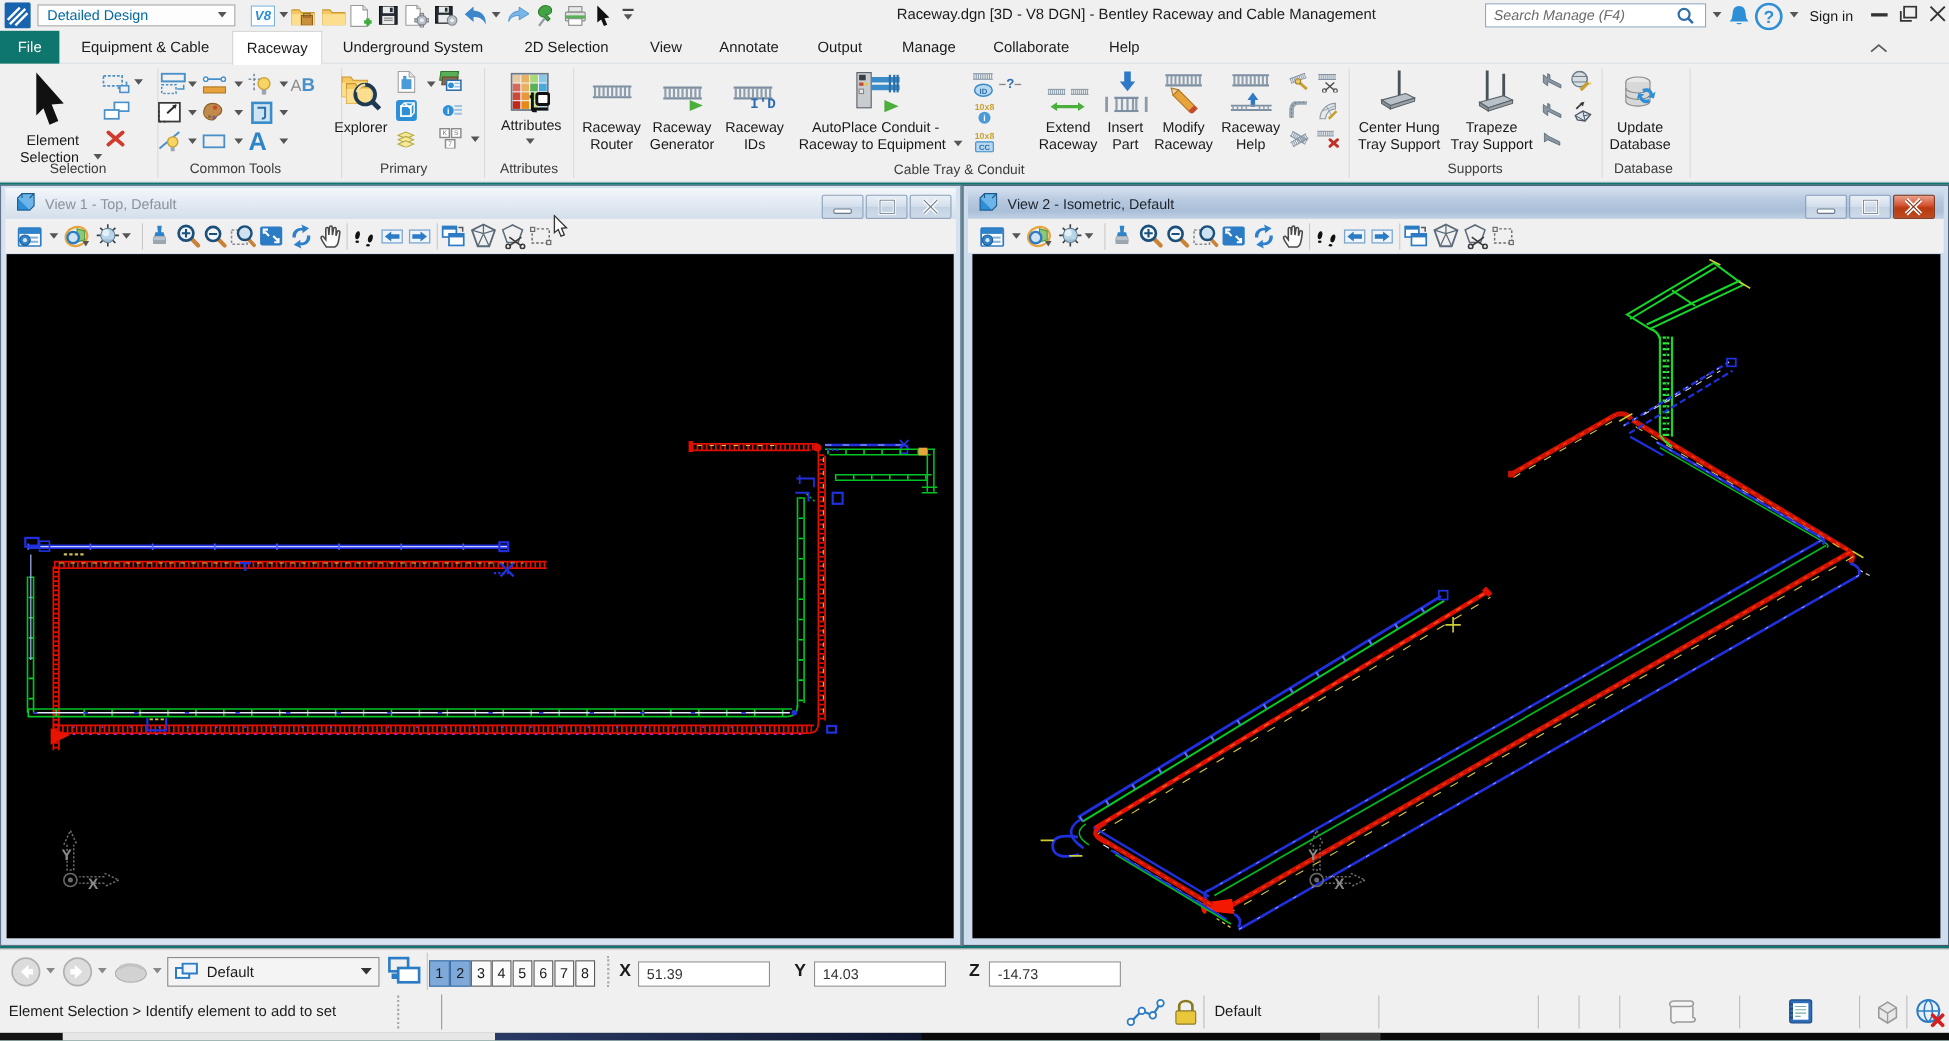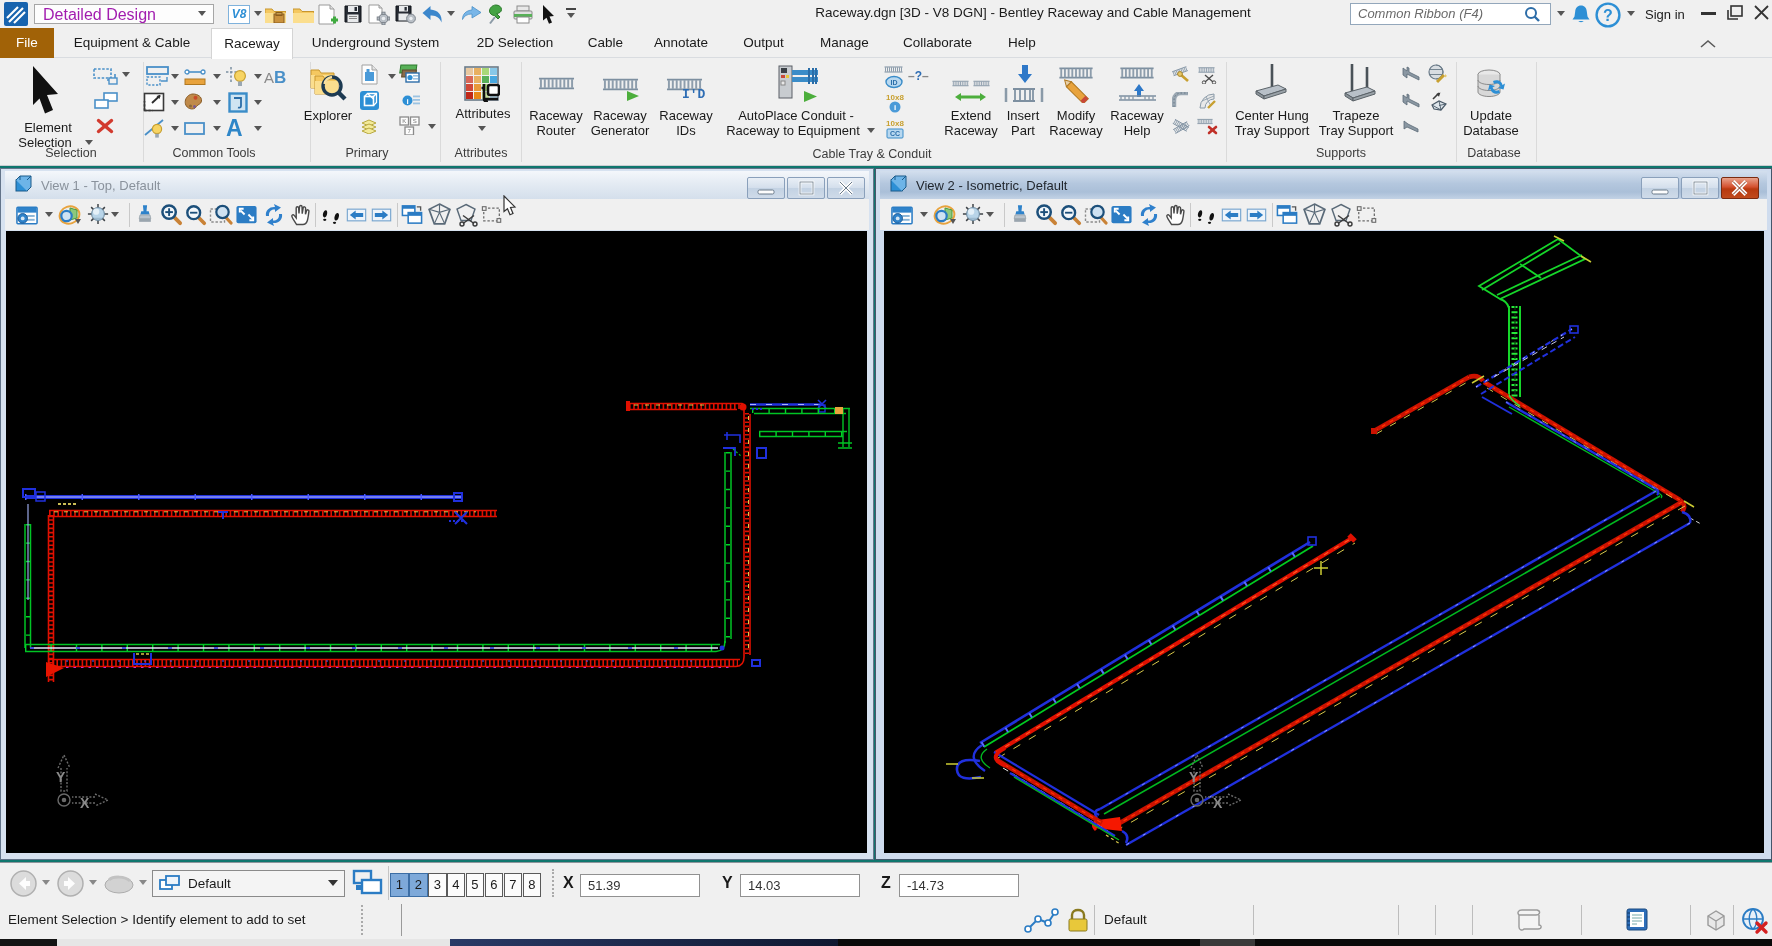--- a/index.html
+++ b/index.html
@@ -4,25 +4,25 @@
 *{margin:0;padding:0;box-sizing:border-box}
 html,body{width:1772px;height:946px;overflow:hidden}
 body{font-family:"Liberation Sans",sans-serif;background:#f0f0f0;position:relative;font-size:13px;color:#1a1a1a}
 #root{position:absolute;left:0;top:0;width:1772px;height:946px;background:#f0f0f0;overflow:hidden}
 .abs{position:absolute}
 .caret{position:absolute;width:0;height:0;border-left:4px solid transparent;border-right:4px solid transparent;border-top:5px solid #555}
 .vsep{position:absolute;width:1px;background:#dadada}
 
 #titlebar{position:absolute;left:0;top:0;width:1772px;height:28px;background:#f0f0f0}
 #apptitle{position:absolute;left:763px;top:5px;width:540px;text-align:center;font-size:13.5px;color:#1b1b1b}
-.qcombo{position:absolute;background:#fdfdfd;border:1px solid #a6a6a6;font-size:16px;color:#a21caf}
+.qcombo{position:absolute;background:#fdfdfd;border:1px solid #a6a6a6;font-size:13px;color:#0369a1}
 
 #tabs{position:absolute;left:0;top:28px;width:1772px;height:30px;background:#f0f0f0;border-bottom:1px solid #d9dce0}
 .tab{position:absolute;top:0;height:30px;line-height:29px;font-size:13.5px;color:#1a1a1a;text-align:center}
-#tab-file{left:0;width:54px;background:#a16207;color:#fff}
+#tab-file{left:0;width:54px;background:#0f766e;color:#fff}
 #tab-raceway{left:211px;width:82px;background:#ffffff;border:1px solid #d4d4d4;border-bottom:none;height:31px;z-index:3}
 
 #ribbon{position:absolute;left:0;top:58px;width:1772px;height:108px;background:#f0f0f0;border-bottom:1px solid #c9cdd2}
 .glabel{position:absolute;top:88px;width:200px;text-align:center;font-size:12.5px;color:#3c3c3c}
 .rlbl{position:absolute;font-size:13px;color:#1a1a1a;text-align:center;white-space:nowrap}
 
 #mdi{position:absolute;left:0;top:166px;width:1772px;height:696px;background:#0f766e}
 .vwin{position:absolute;top:0;height:691px}
 .vtitle{position:absolute;left:1px;top:1px;right:1px;height:29px}
 .vtitle.inactive{background:linear-gradient(180deg,#f4f7fb 0%,#e4ebf3 45%,#d4dfeb 100%)}
@@ -252,21 +252,21 @@
         <rect x="1" y="9" width="18" height="3" fill="#58b058"></rect>
         <rect x="4" y="12" width="12" height="6" fill="#fff" stroke="#8a8a8a"></rect>
       </svg>
  <svg class="abs" style="left:541px;top:4px" width="16" height="21">
         <path d="M2 1 L13 12 L8.5 12.5 L11 18.5 L8 19.7 L5.5 13.7 L2 16.5 Z" fill="#111"></path>
       </svg>
  <div class="abs" style="left:566px;top:8px;width:10px;height:2px;background:#444"></div>
  <div class="caret" style="left:567px;top:13px"></div>
  <div id="apptitle">Raceway.dgn [3D - V8 DGN] - Bentley Raceway and Cable Management</div>
  <div class="abs" style="left:1350px;top:3px;width:201px;height:22px;background:#fff;border:1px solid #93a7bb"></div>
- <div class="abs" style="left:1358px;top:6px;font-size:13px;font-style:italic;color:#6a6a6a">Common Ribbon (F4)</div>
+ <div class="abs" style="left:1358px;top:6px;font-size:13px;font-style:italic;color:#6a6a6a">Search Manage (F4)</div>
  <svg class="abs" style="left:1524px;top:6px" width="17" height="17">
         <circle cx="7" cy="7" r="5" fill="none" stroke="#2d6da8" stroke-width="2"></circle>
         <line x1="10.5" y1="10.5" x2="15" y2="15" stroke="#2d6da8" stroke-width="2.4"></line>
       </svg>
  <div class="caret" style="left:1557px;top:11px"></div>
  <svg class="abs" style="left:1570px;top:4px" width="22" height="21">
         <path d="M11 1.5 C14.5 1.5 16.5 4 16.8 7.5 L17.5 12.5 L19.5 15.5 L2.5 15.5 L4.5 12.5 L5.2 7.5 C5.5 4 7.5 1.5 11 1.5 Z" fill="#2d8fd5"></path>
         <path d="M8.5 17 C8.8 18.5 13.2 18.5 13.5 17 Z" fill="#2d8fd5"></path>
       </svg>
  <svg class="abs" style="left:1595px;top:2px" width="26" height="26">
@@ -288,21 +288,21 @@
           <line x1="15" y1="2" x2="2" y2="15"></line>
         </g>
       </svg>
 </div>
 <div id="tabs">
  <div class="tab" id="tab-file">File</div>
  <div class="tab" style="left:62px;width:140px">Equipment &amp; Cable</div>
  <div class="tab" id="tab-raceway">Raceway</div>
  <div class="tab" style="left:303px;width:145px">Underground System</div>
  <div class="tab" style="left:465px;width:100px">2D Selection</div>
- <div class="tab" style="left:578px;width:55px">Cable</div>
+ <div class="tab" style="left:578px;width:55px">View</div>
  <div class="tab" style="left:646px;width:70px">Annotate</div>
  <div class="tab" style="left:731px;width:65px">Output</div>
  <div class="tab" style="left:812px;width:65px">Manage</div>
  <div class="tab" style="left:895px;width:85px">Collaborate</div>
  <div class="tab" style="left:993px;width:58px">Help</div>
  <svg class="abs" style="left:1699px;top:11px" width="18" height="10">
         <path d="M2 8 L9 2 L16 8" fill="none" stroke="#5a5a5a" stroke-width="1.6"></path>
       </svg>
 </div>
 <div id="ribbon">

